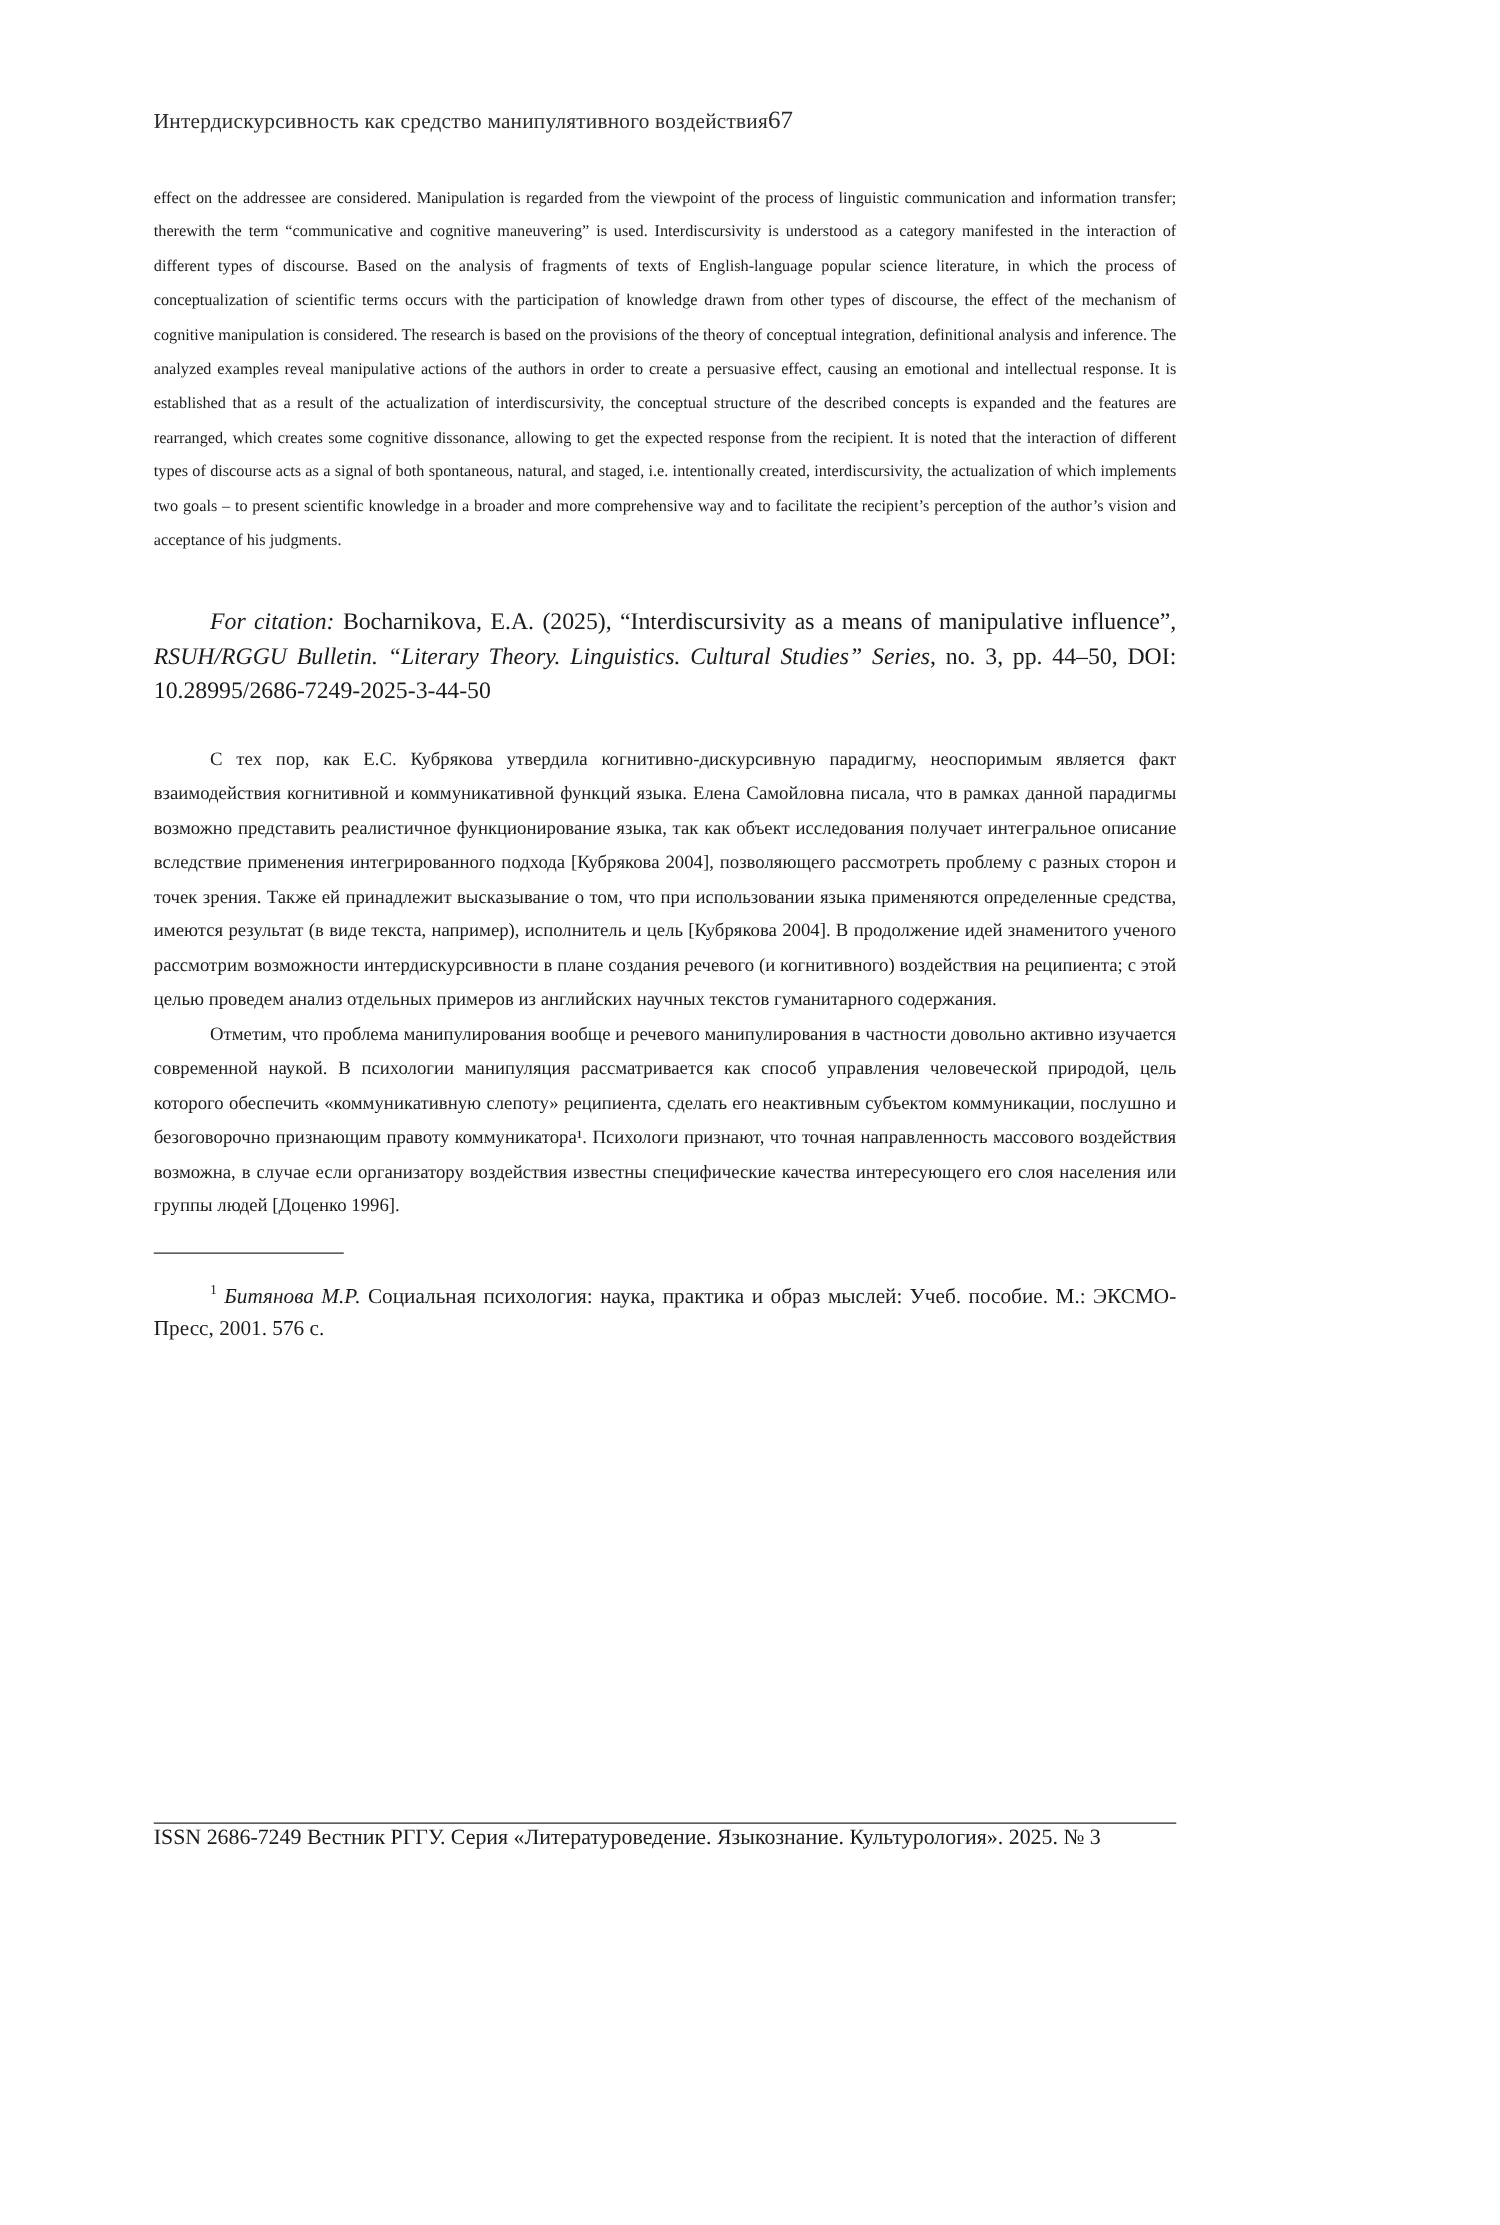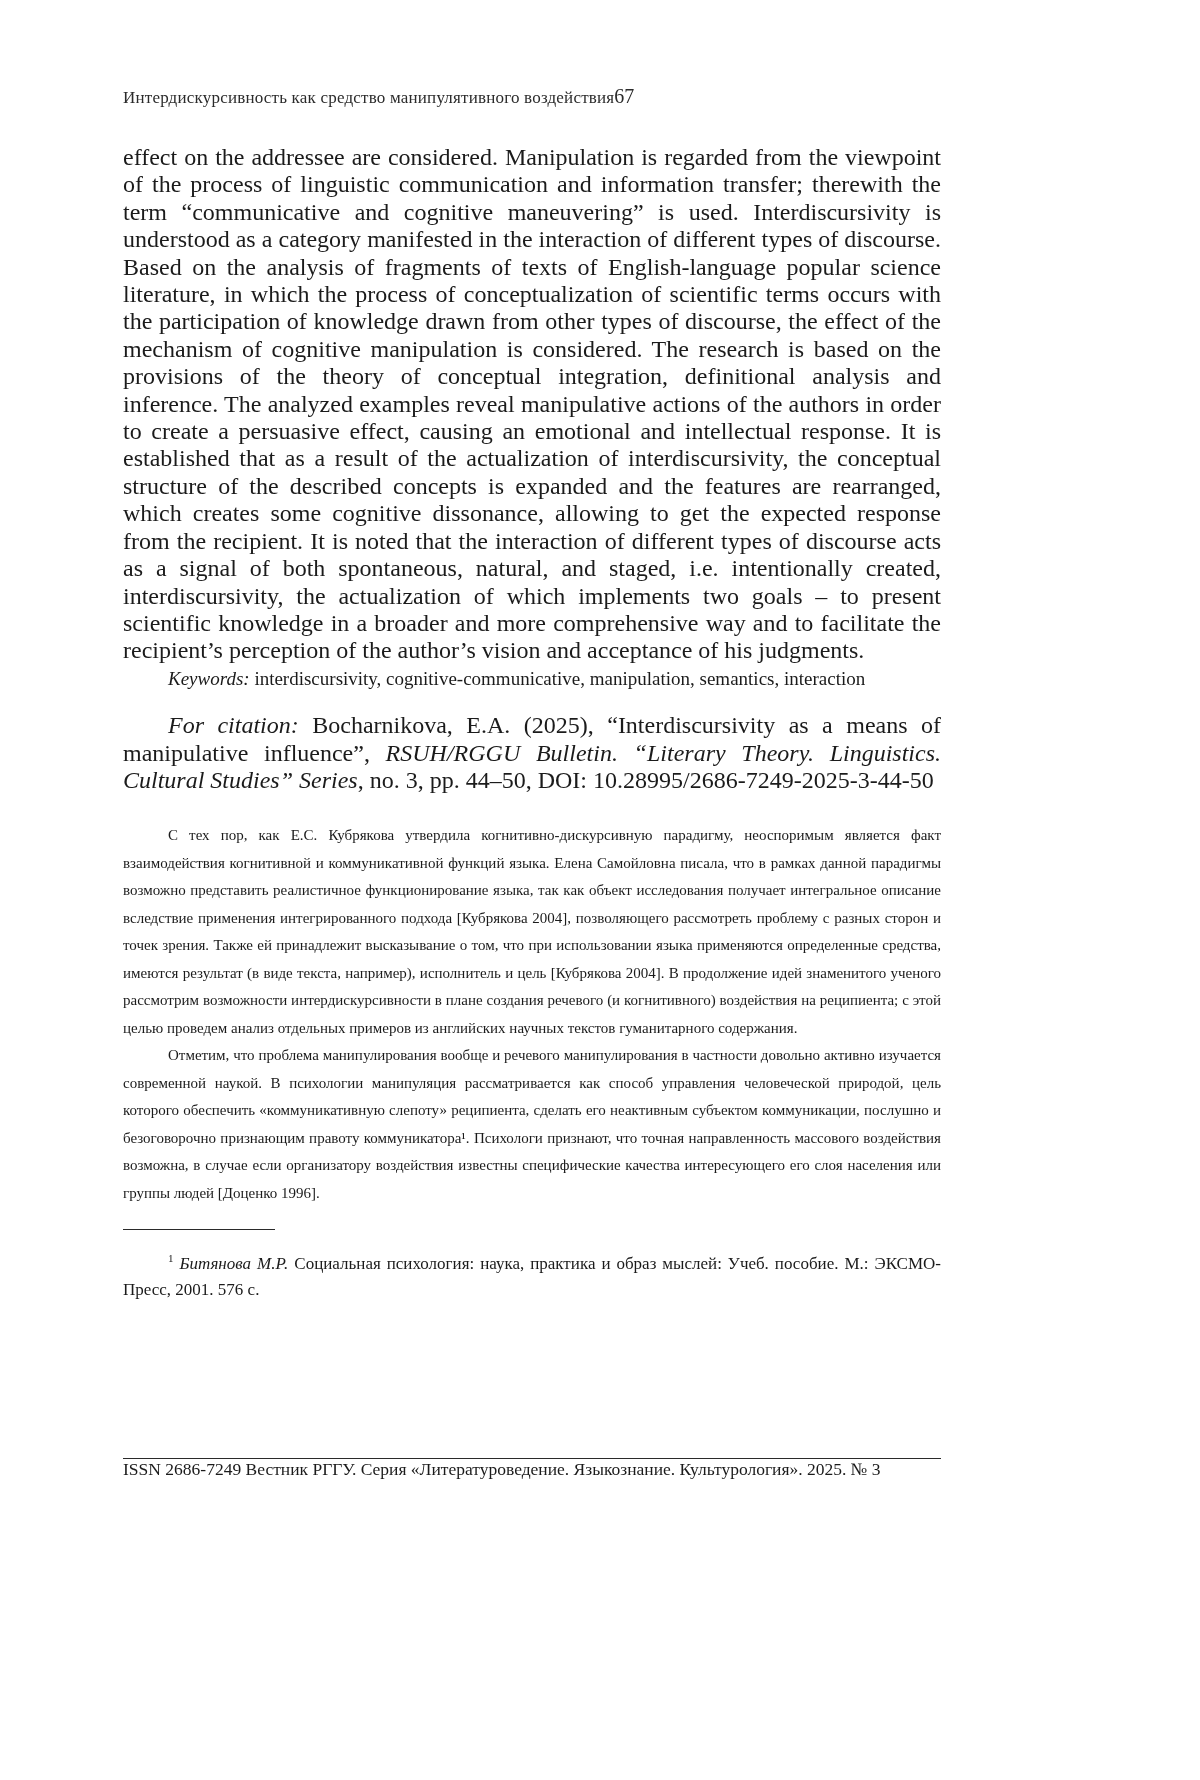--- a/index.html
+++ b/index.html
@@ -40,32 +40,32 @@
     font-size: 20px;
     color: #2b2b2b;
   }
   p { margin: 0; }
   .justified {
     text-align: justify;
     hyphens: auto;
     -webkit-hyphens: auto;
   }
   .abstract-text {
-    font-size: 24px;
+    font-size: 13px;
     line-height: 27.4px;
   }
   .keywords-line {
     font-size: 19px;
     line-height: 27.4px;
     text-indent: 45px;
   }
   .italic { font-style: italic; }
   .citation-block {
-    margin-top: 20px;
-    font-size: 24px;
+    margin-top: 39px;
+    font-size: 19px;
     line-height: 27.4px;
     text-align: justify;
     font-family: Liberation Serif, serif;
   }
   .citation-block .first-indent { text-indent: 45px; }
   .main-text {
     margin-top: 28px;
     font-size: 15px;
     line-height: 27.5px;
   }
@@ -109,23 +109,20 @@
 <div class="sheet">
   <div class="content">
 
     <header class="running-head">
       <span class="running-title">Интердискурсивность как средство манипулятивного воздействия</span>
       <span class="page-number">67</span>
     </header>
 
     <section>
       <p class="abstract-text justified" lang="en">effect on the addressee are considered. Manipulation is regarded from the viewpoint of the process of linguistic communication and information transfer; therewith the term “communicative and cognitive maneuvering” is used. Interdiscursivity is understood as a category manifested in the interaction of different types of discourse. Based on the analysis of fragments of texts of English-language popular science literature, in which the process of conceptualization of scientific terms occurs with the participation of knowledge drawn from other types of discourse, the effect of the mechanism of cognitive manipulation is considered. The research is based on the provisions of the theory of conceptual integration, definitional analysis and inference. The analyzed examples reveal manipulative actions of the authors in order to create a persuasive effect, causing an emotional and intellectual response. It is established that as a result of the actualization of interdiscursivity, the conceptual structure of the described concepts is expanded and the features are rearranged, which creates some cognitive dissonance, allowing to get the expected response from the recipient. It is noted that the interaction of different types of discourse acts as a signal of both spontaneous, natural, and staged, i.e. intentionally created, interdiscursivity, the actualization of which implements two goals – to present scientific knowledge in a broader and more comprehensive way and to facilitate the recipient’s perception of the author’s vision and acceptance of his judgments.</p>
-      <p class="keywords-line justified" lang="en">
-        <span class="italic">Keywords:</span><span> interdiscursivity, cognitive-communicative, manipulation, semantics, interaction</span>
-      </p>
     </section>
 
     <section class="citation-block">
       <p class="first-indent" lang="en">
         <span class="italic">For citation:</span><span> Bocharnikova, E.A. (2025), “Interdiscursivity as a means of manipulative influence”, </span><span class="italic">RSUH/RGGU Bulletin. “Literary Theory. Linguistics. Cultural Studies” Series</span><span>, no. 3, pp. 44–50, DOI: 10.28995/2686-7249-2025-3-44-50</span>
       </p>
     </section>
 
     <section class="main-text">
       <p lang="ru">С тех пор, как Е.С. Кубрякова утвердила когнитивно-дискурсивную парадигму, неоспоримым является факт взаимодействия когнитивной и коммуникативной функций языка. Елена Самойловна писала, что в рамках данной парадигмы возможно представить реалистичное функционирование языка, так как объект исследования получает интегральное описание вследствие применения интегрированного подхода [Кубрякова 2004], позволяющего рассмотреть проблему с разных сторон и точек зрения. Также ей принадлежит высказывание о том, что при использовании языка применяются определенные средства, имеются результат (в виде текста, например), исполнитель и цель [Кубрякова 2004]. В продолжение идей знаменитого ученого рассмотрим возможности интердискурсивности в плане создания речевого (и когнитивного) воздействия на реципиента; с этой целью проведем анализ отдельных примеров из английских научных текстов гуманитарного содержания.</p>

